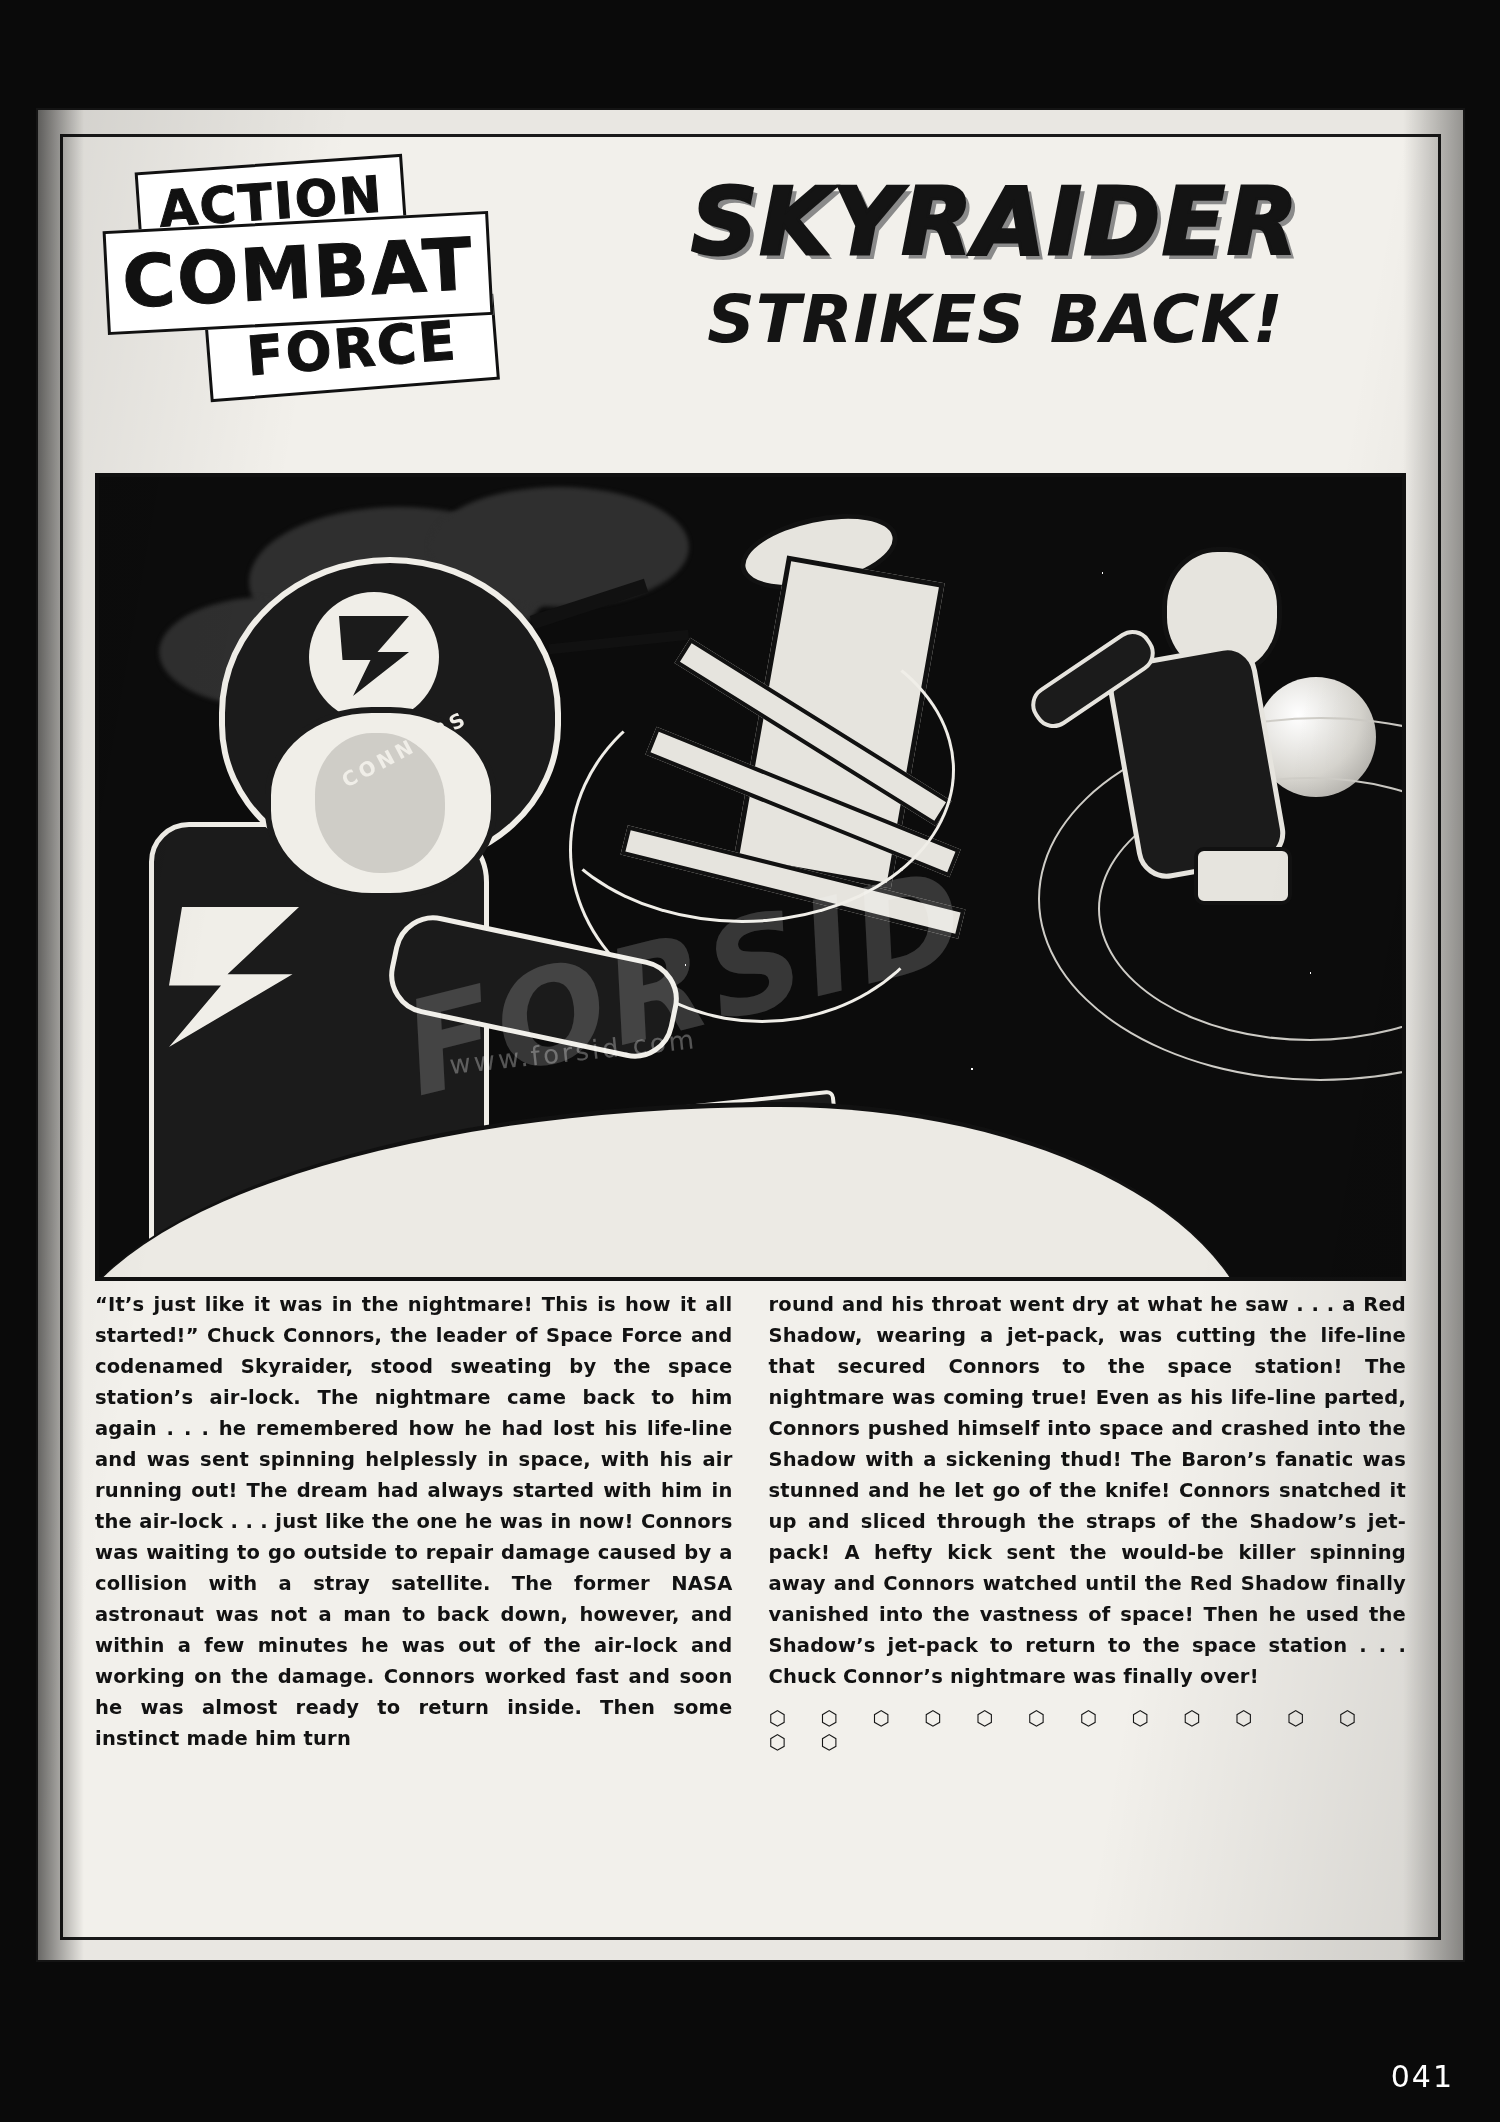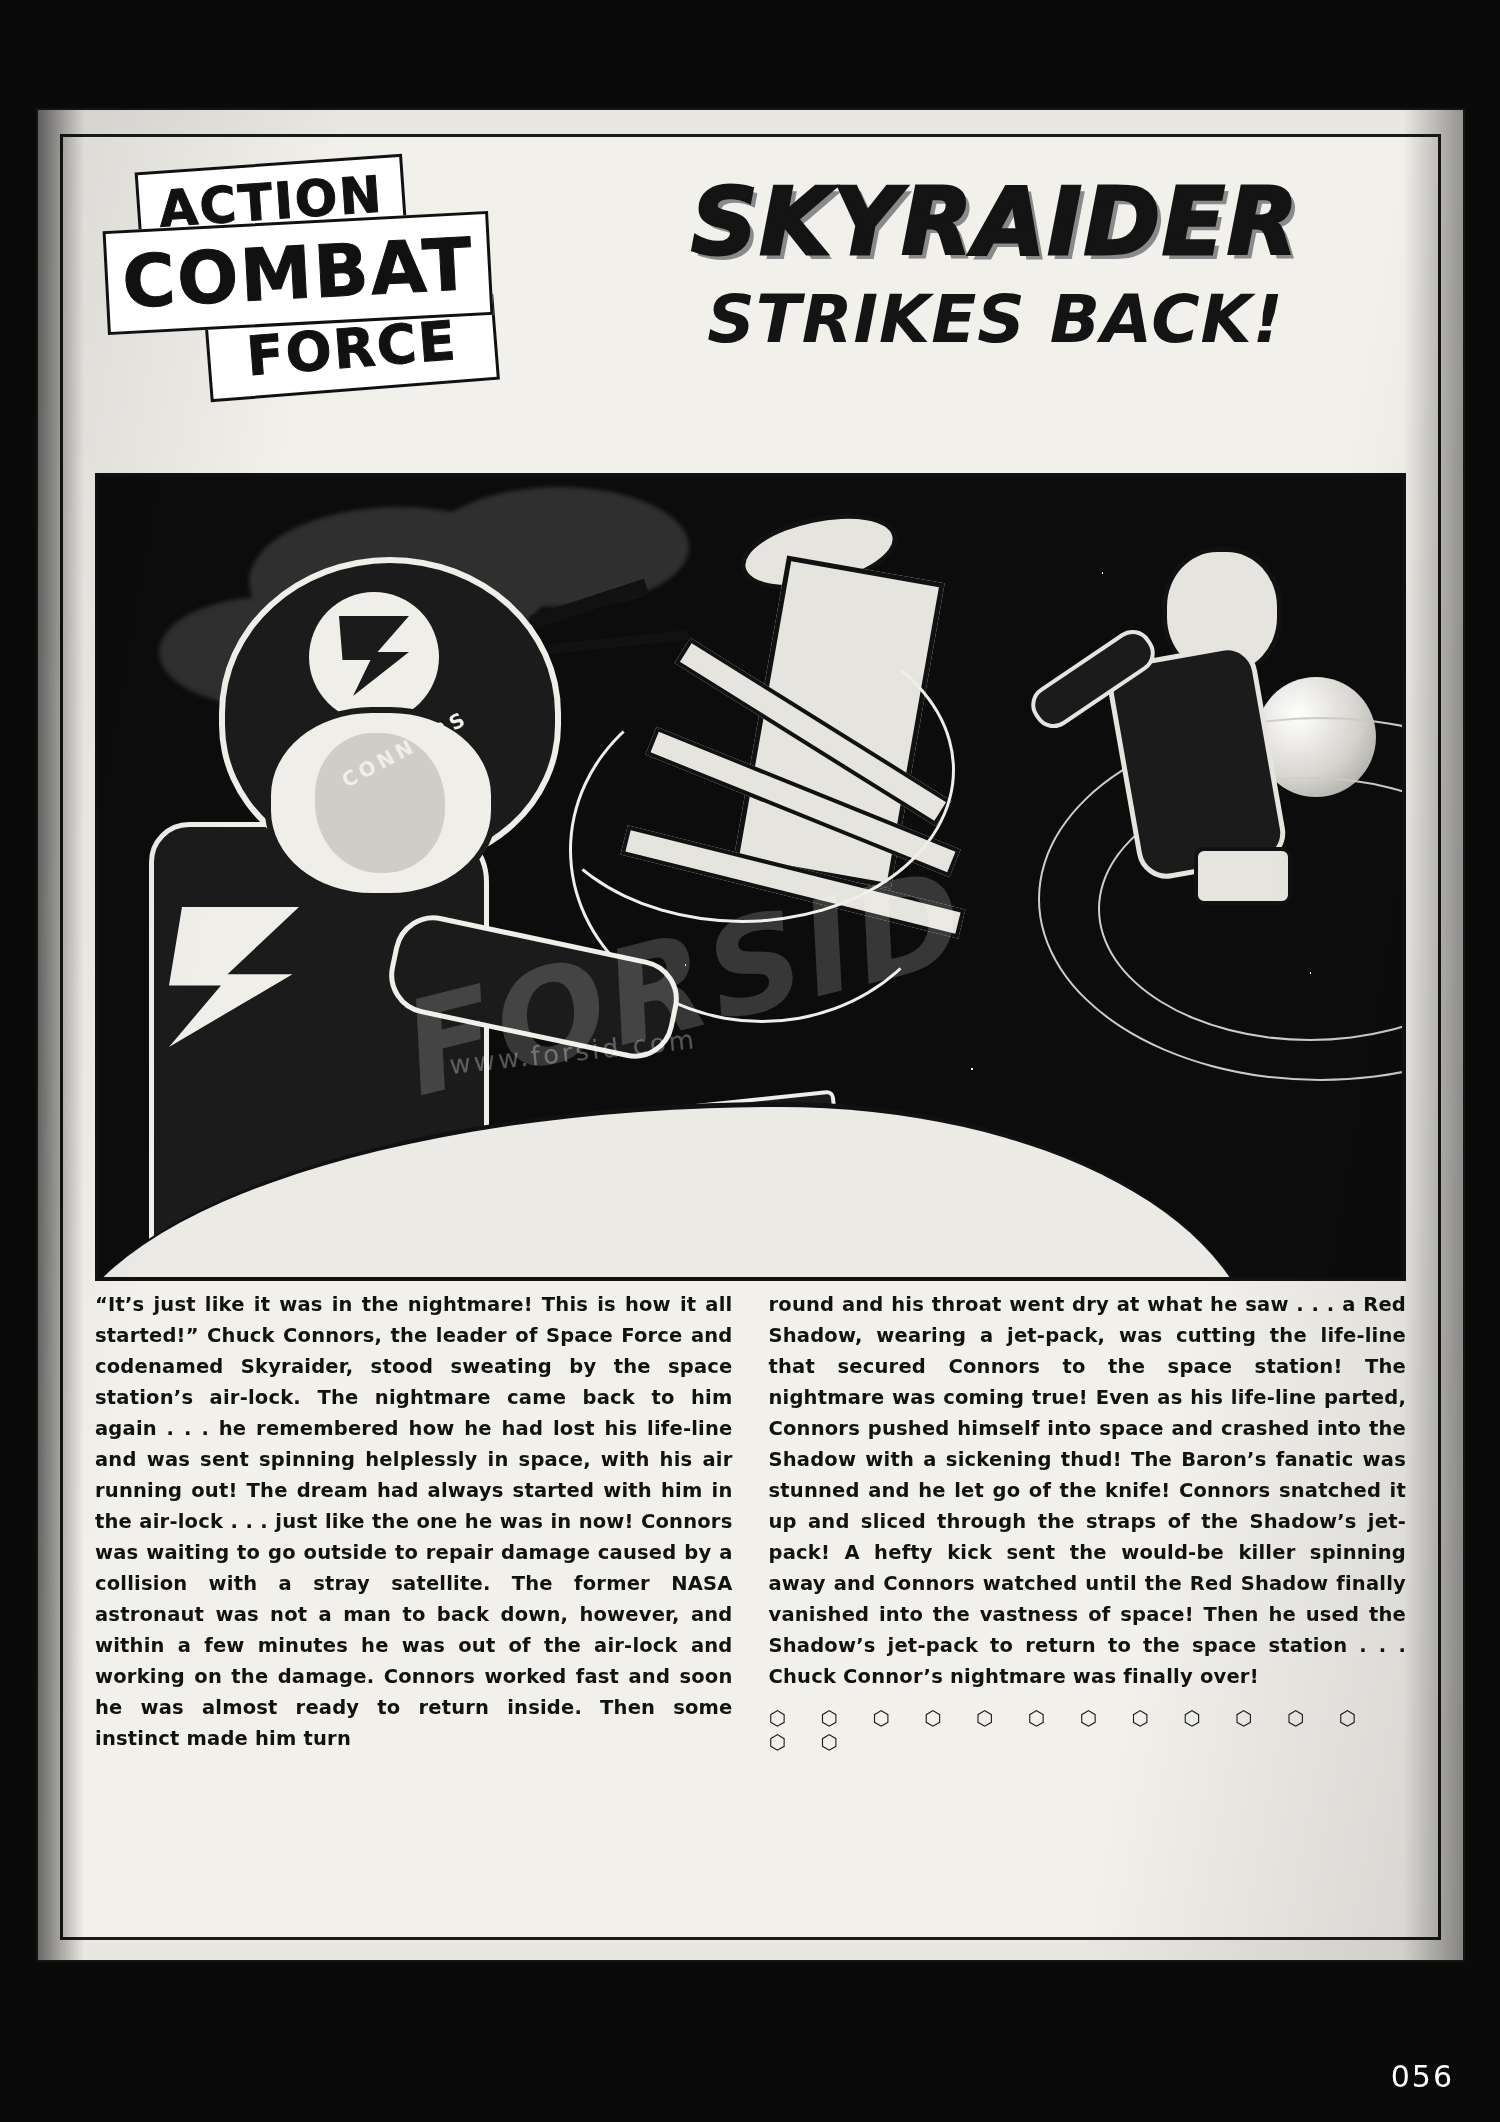--- a/index.html
+++ b/index.html
@@ -568,14 +568,14 @@
           <div id="deco-row">⬡ ⬡ ⬡ ⬡ ⬡ ⬡ ⬡ ⬡ ⬡ ⬡ ⬡ ⬡ ⬡ ⬡</div>
         </div>
       </div>
 
     </div>
   </div>
 
   <div id="scan-shade-left"></div>
   <div id="scan-shade-right"></div>
 
-  <div id="page-number">056</div>
+  <div id="page-number">041</div>
 </div>
 
 </body></html>

